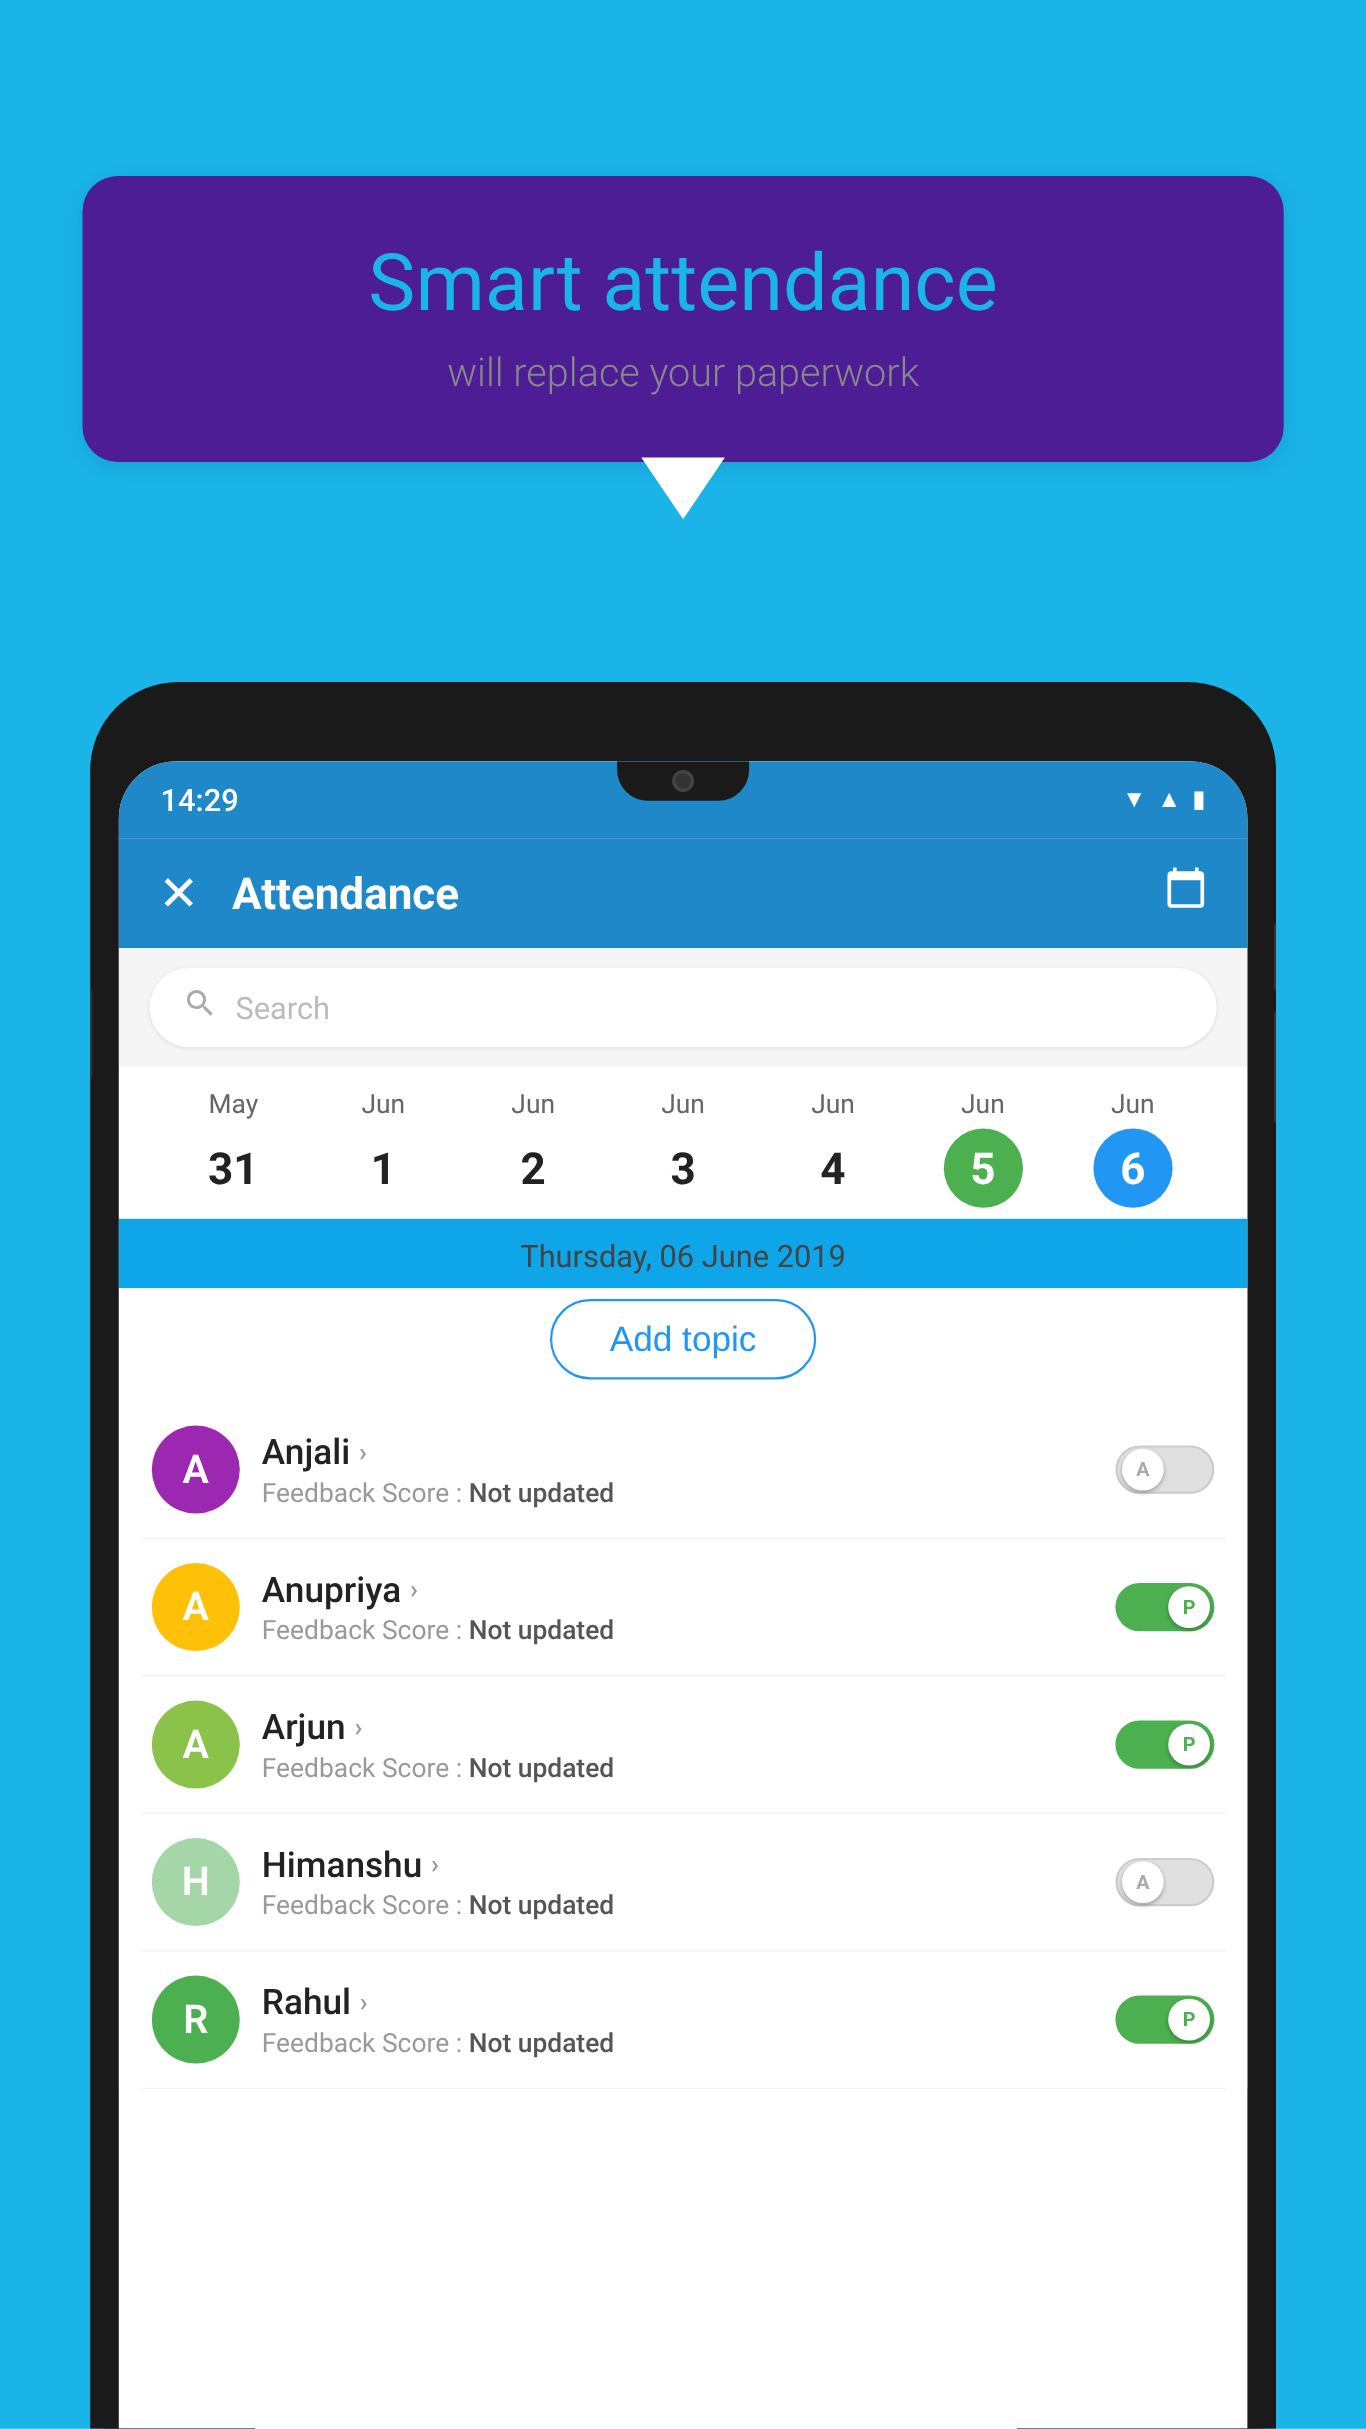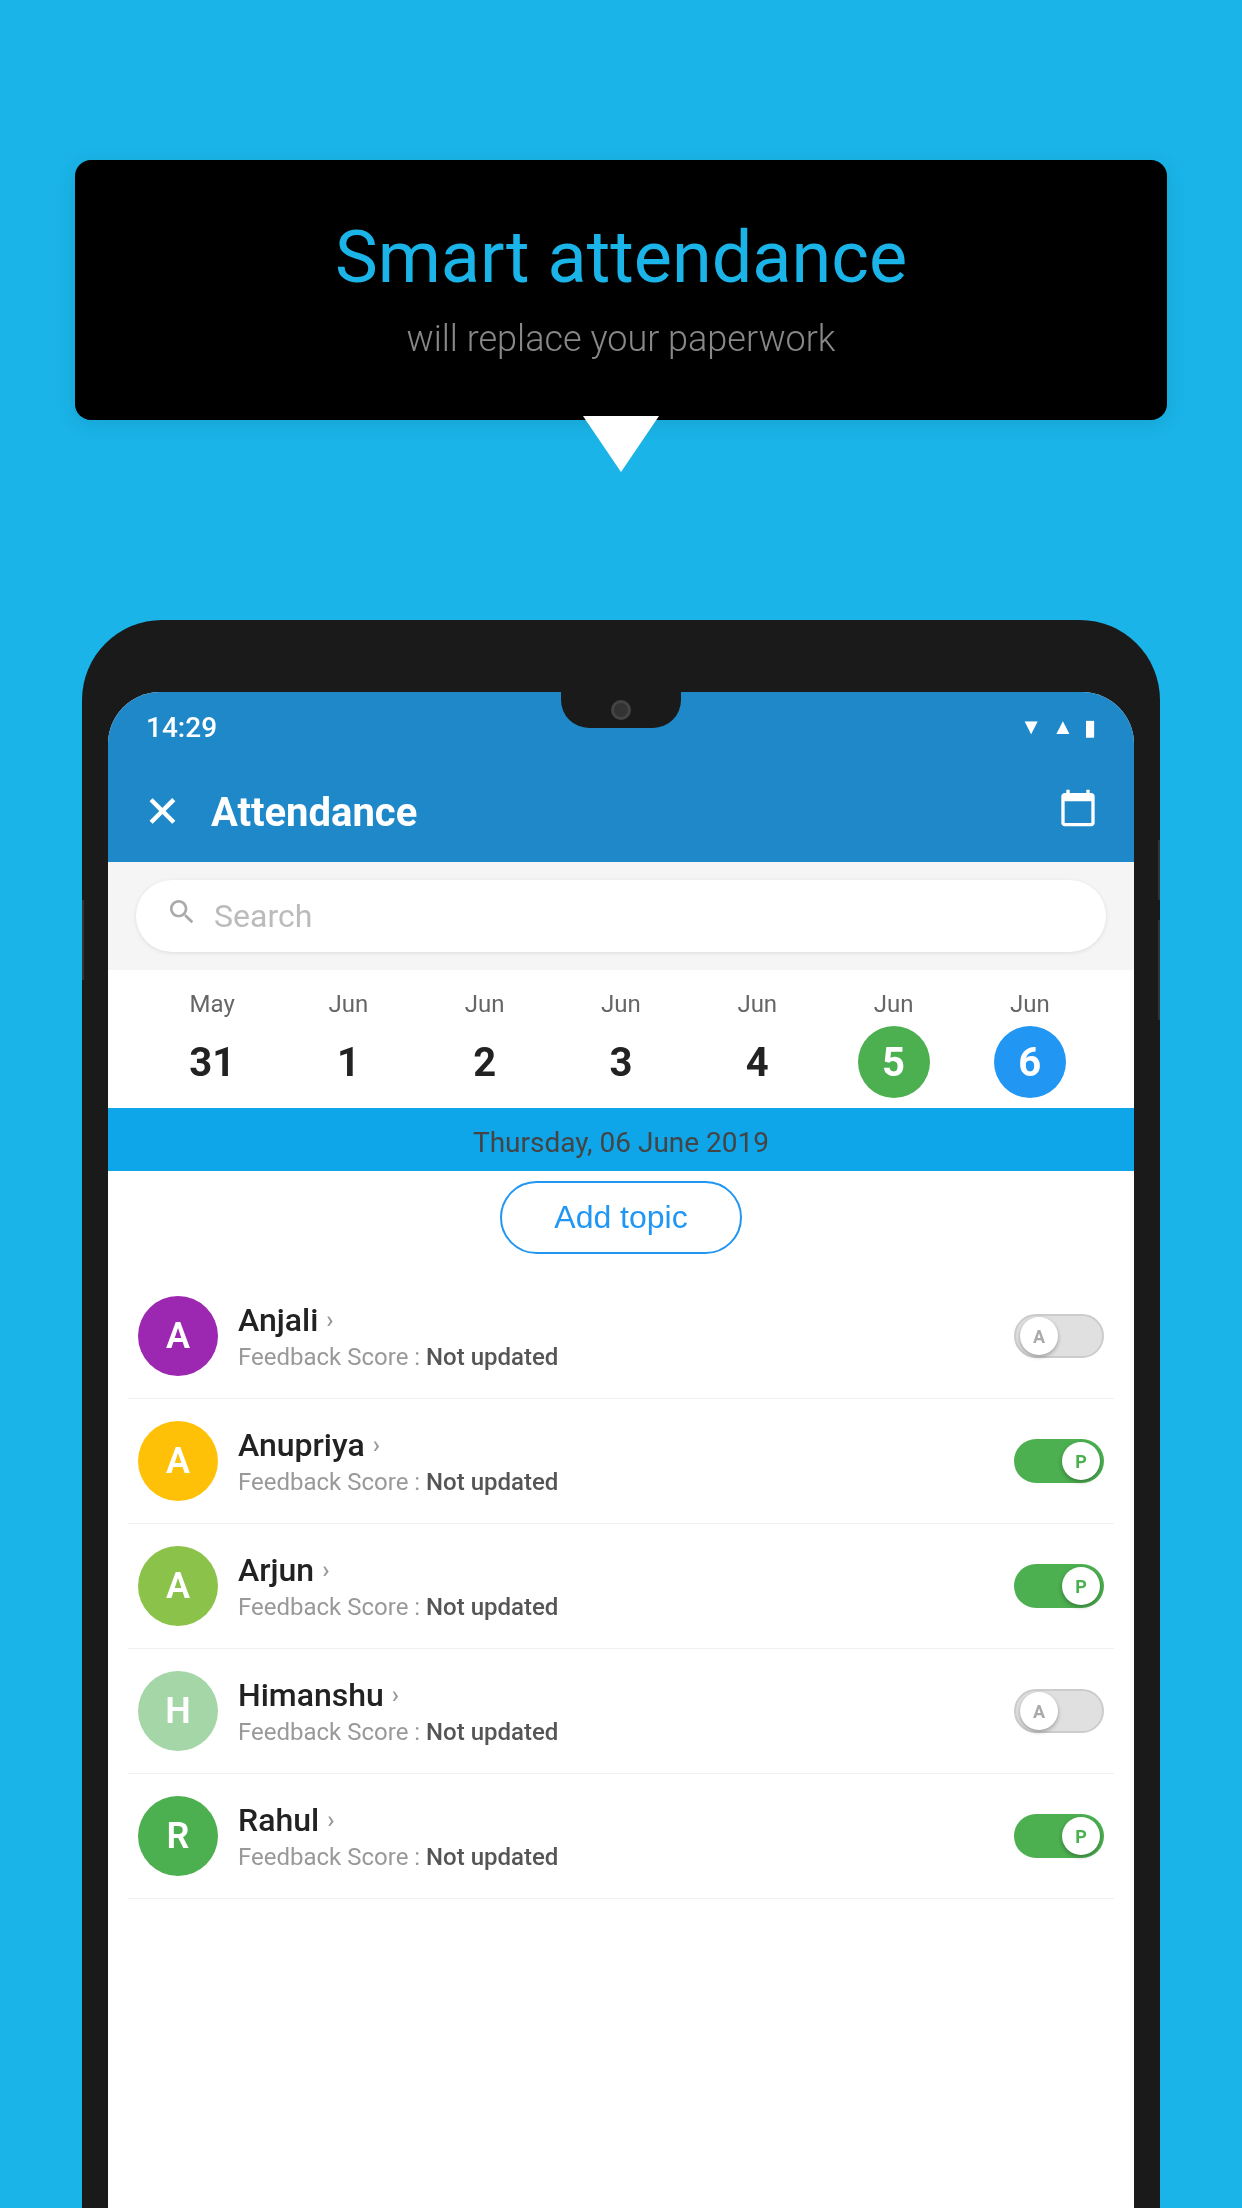--- a/index.html
+++ b/index.html
@@ -15,22 +15,22 @@
 
     
     .speech-bubble-container {
       position: absolute;
       top: 160px;
       left: 75px;
       right: 75px;
     }
 
     .speech-bubble {
-      background: #000000;
-      border-radius: 16px;
+      background: #4c1d95;
+      border-radius: 32px;
       padding: 55px 48px 60px;
       text-align: center;
       position: relative;
       box-shadow: 0 4px 20px rgba(0,0,0,0.1);
     }
 
     .speech-bubble::after {
       content: '';
       position: absolute;
       bottom: -52px;
@@ -195,21 +195,21 @@
       gap: 16px;
       box-shadow: 0 1px 4px rgba(0,0,0,0.1);
     }
 
     .search-icon {
       color: #aaa;
       font-size: 32px;
     }
 
     .search-text {
-      font-size: 32px;
+      font-size: 28px;
       color: #bbb;
     }
 
     
     .calendar-strip {
       padding: 20px 36px 10px;
       display: flex;
       gap: 0;
       overflow: hidden;
       background: white;

